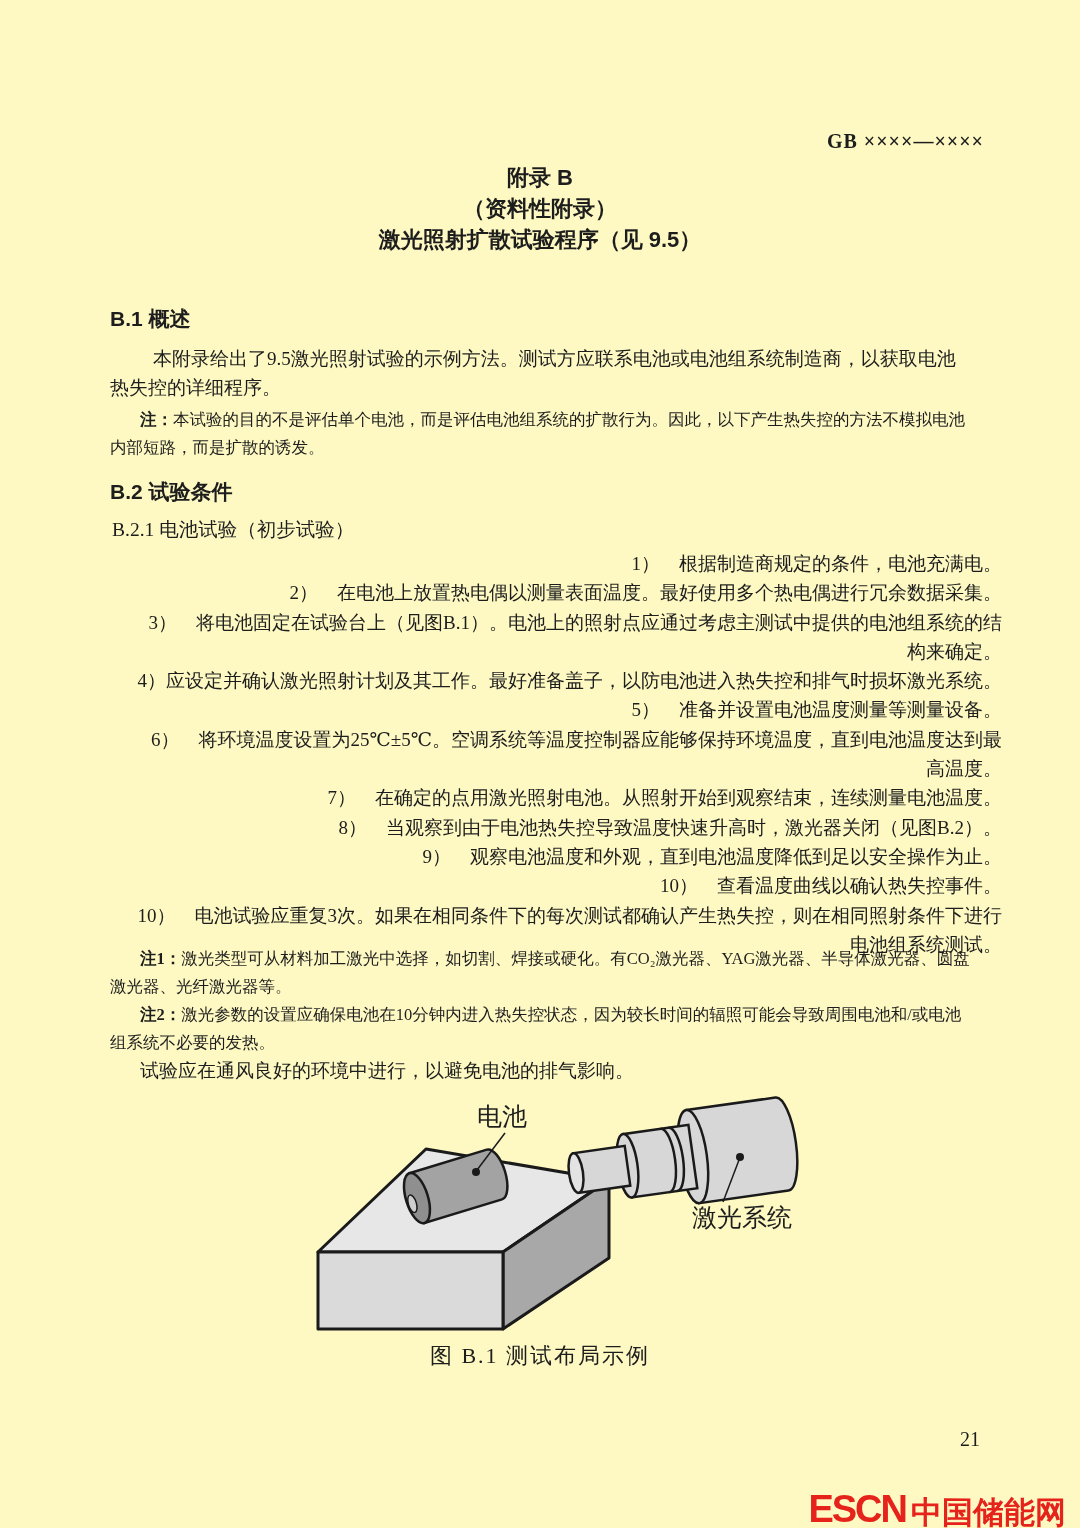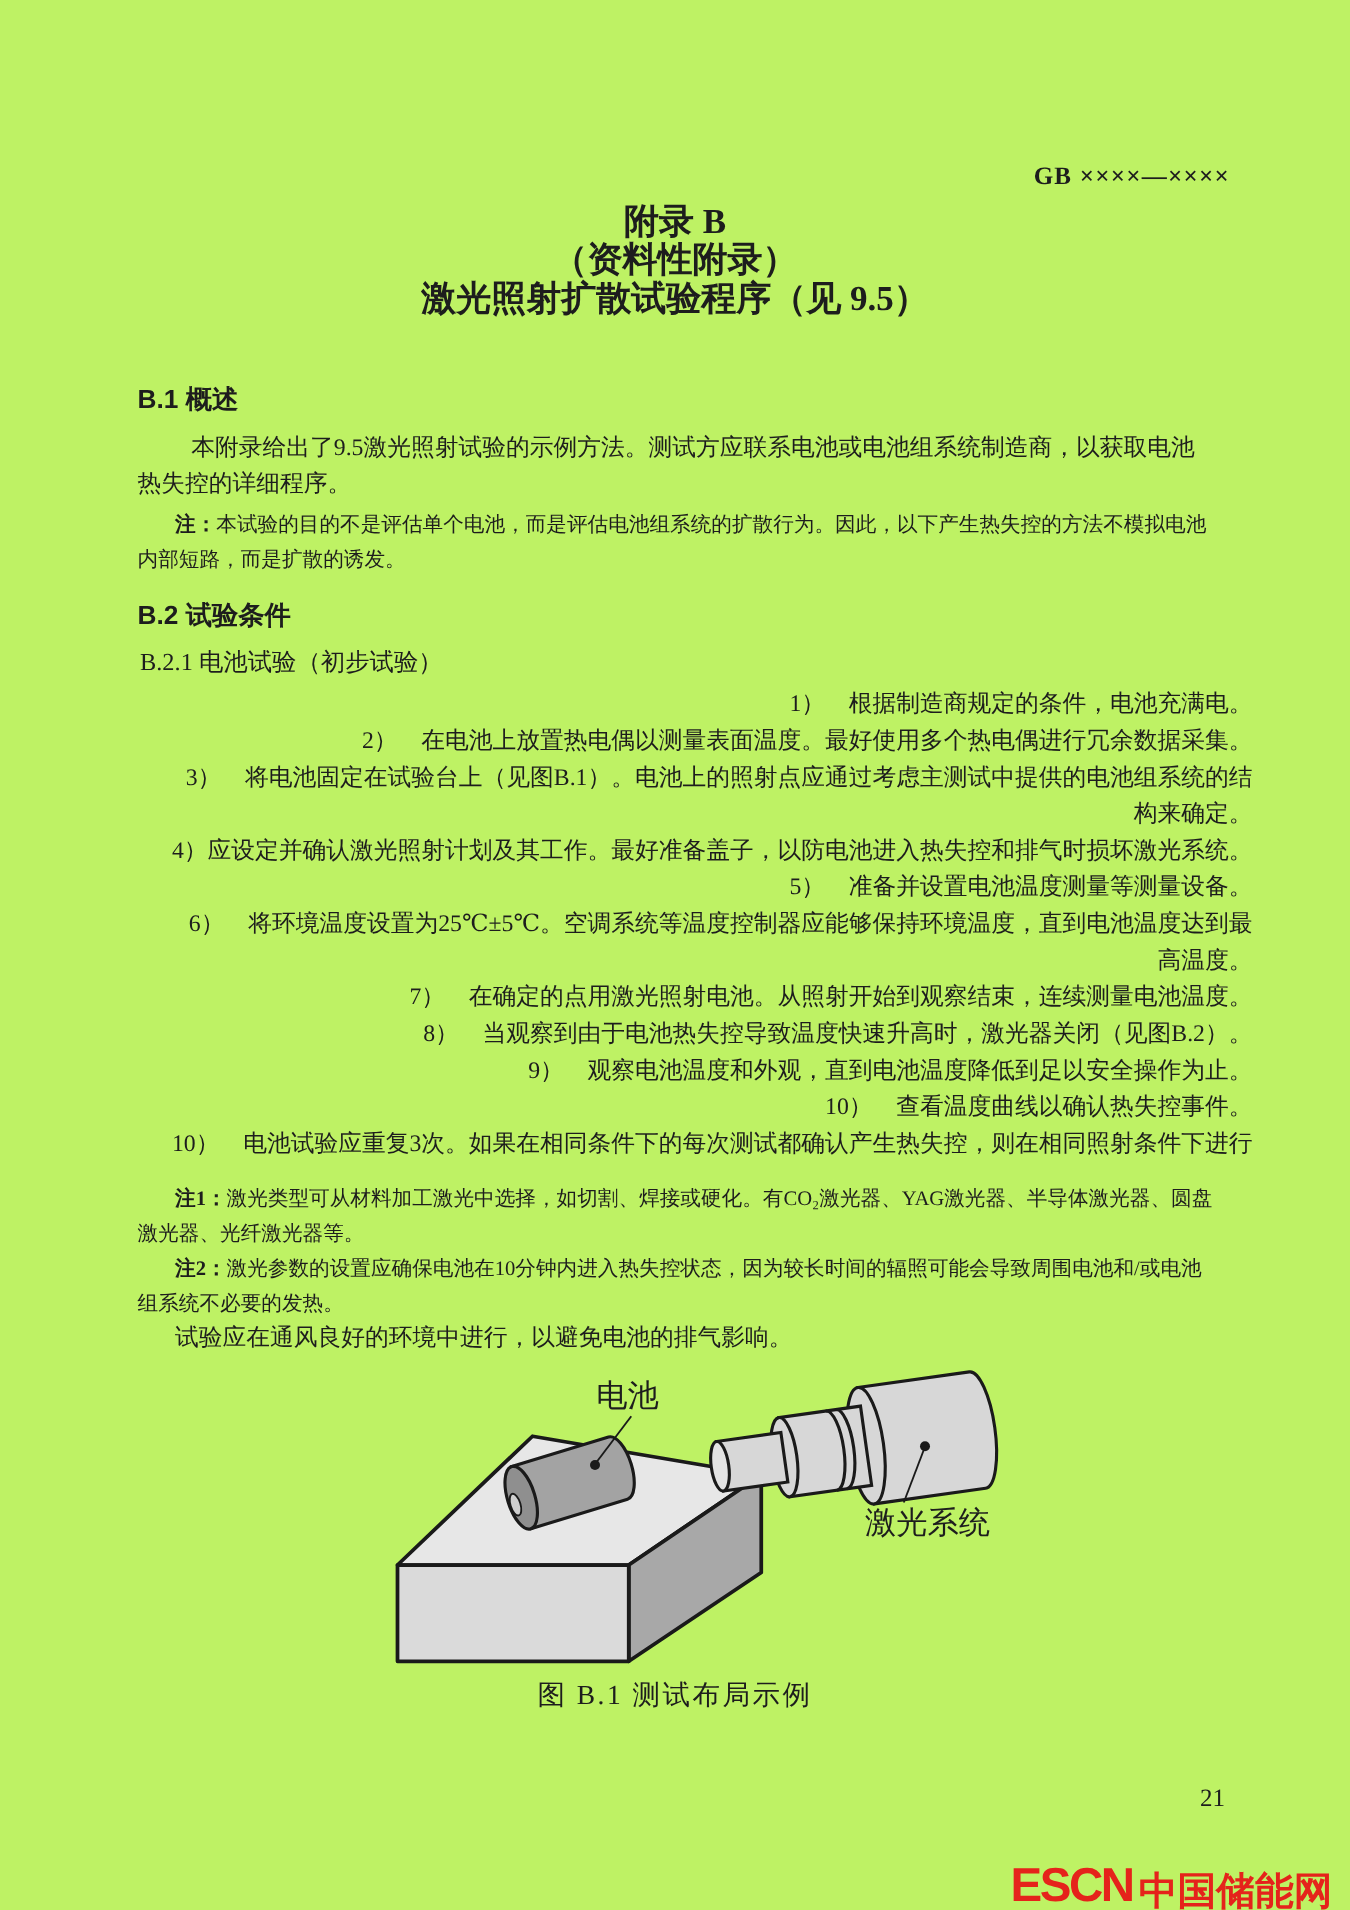--- a/index.html
+++ b/index.html
@@ -1,28 +1,28 @@
 <!DOCTYPE html>
 <html><head>
 <meta charset="utf-8">
 <style>
   * { margin:0; padding:0; box-sizing:border-box; }
   html,body { background:#ffffff; }
   .page {
-    position:relative; width:1080px; height:1528px; background:#bef264;
+    position:relative; width:1080px; height:1528px; background:#fef9c3;
     font-family:"Liberation Serif","DejaVu Serif",serif; color:#1d1d1d; overflow:hidden;
   }
   .doc-code {
     position:absolute; top:130px; right:96px;
     font-size:20px; font-weight:bold; letter-spacing:1px; white-space:nowrap;
   }
   .title-block { position:absolute; top:162px; left:0; width:1080px; text-align:center; }
   .title-line {
-    font-family:Liberation Serif, serif;
-    font-weight:bold; font-size:28px; line-height:31px; white-space:nowrap;
+    font-family:Liberation Sans, sans-serif;
+    font-weight:bold; font-size:22px; line-height:31px; white-space:nowrap;
   }
   .heading {
     position:absolute; left:110px;
     font-family:"Liberation Sans","DejaVu Sans",sans-serif;
     font-weight:bold; font-size:21px; white-space:nowrap;
   }
   .h-b1 { top:305px; }
   .h-b2 { top:478px; }
   .sub-heading { position:absolute; top:516px; left:112px; font-size:19.5px; white-space:nowrap; }
   .textblock { position:absolute; left:110px; width:892px; }
@@ -91,20 +91,21 @@
     <div class="line">构来确定。</div>
     <div class="line">4）应设定并确认激光照射计划及其工作。最好准备盖子，以防电池进入热失控和排气时损坏激光系统。</div>
     <div class="line">5）　准备并设置电池温度测量等测量设备。</div>
     <div class="line">6）　将环境温度设置为25℃±5℃。空调系统等温度控制器应能够保持环境温度，直到电池温度达到最</div>
     <div class="line">高温度。</div>
     <div class="line">7）　在确定的点用激光照射电池。从照射开始到观察结束，连续测量电池温度。</div>
     <div class="line">8）　当观察到由于电池热失控导致温度快速升高时，激光器关闭（见图B.2）。</div>
     <div class="line">9）　观察电池温度和外观，直到电池温度降低到足以安全操作为止。</div>
     <div class="line">10）　查看温度曲线以确认热失控事件。</div>
     <div class="line">10）　电池试验应重复3次。如果在相同条件下的每次测试都确认产生热失控，则在相同照射条件下进行</div>
+    <div class="line">电池组系统测试。</div>
   </div>
 
   <div class="textblock note1 note">
     <div class="nline indent-note"><span class="nlabel">注1：</span><span>激光类型可从材料加工激光中选择，如切割、焊接或硬化。有CO₂激光器、YAG激光器、半导体激光器、圆盘</span></div>
     <div class="nline">激光器、光纤激光器等。</div>
   </div>
 
   <div class="textblock note2 note">
     <div class="nline indent-note"><span class="nlabel">注2：</span><span>激光参数的设置应确保电池在10分钟内进入热失控状态，因为较长时间的辐照可能会导致周围电池和/或电池</span></div>
     <div class="nline">组系统不必要的发热。</div>

